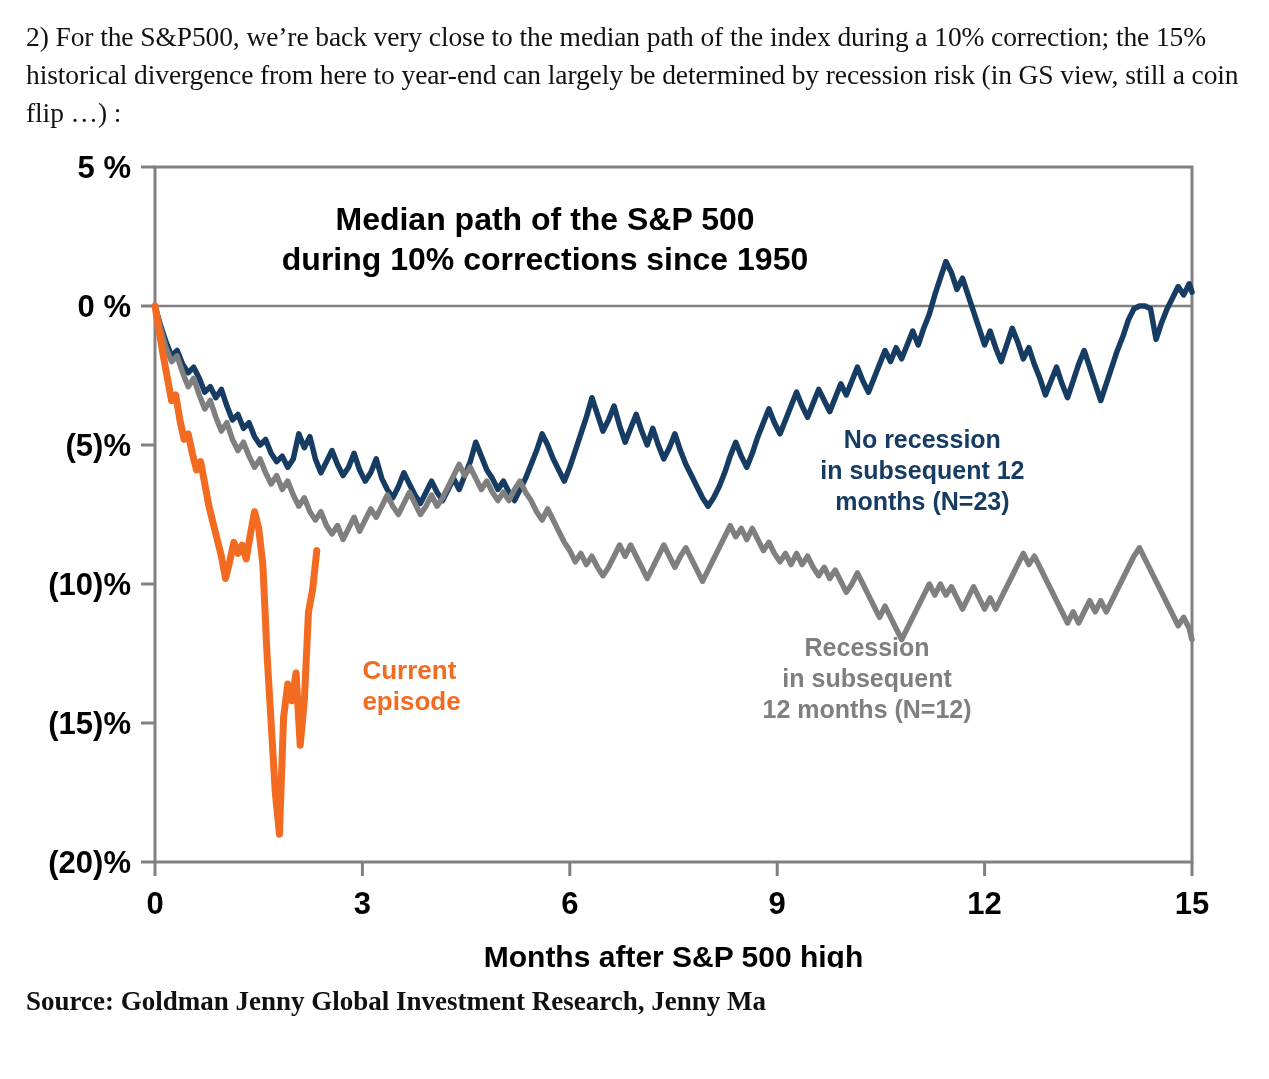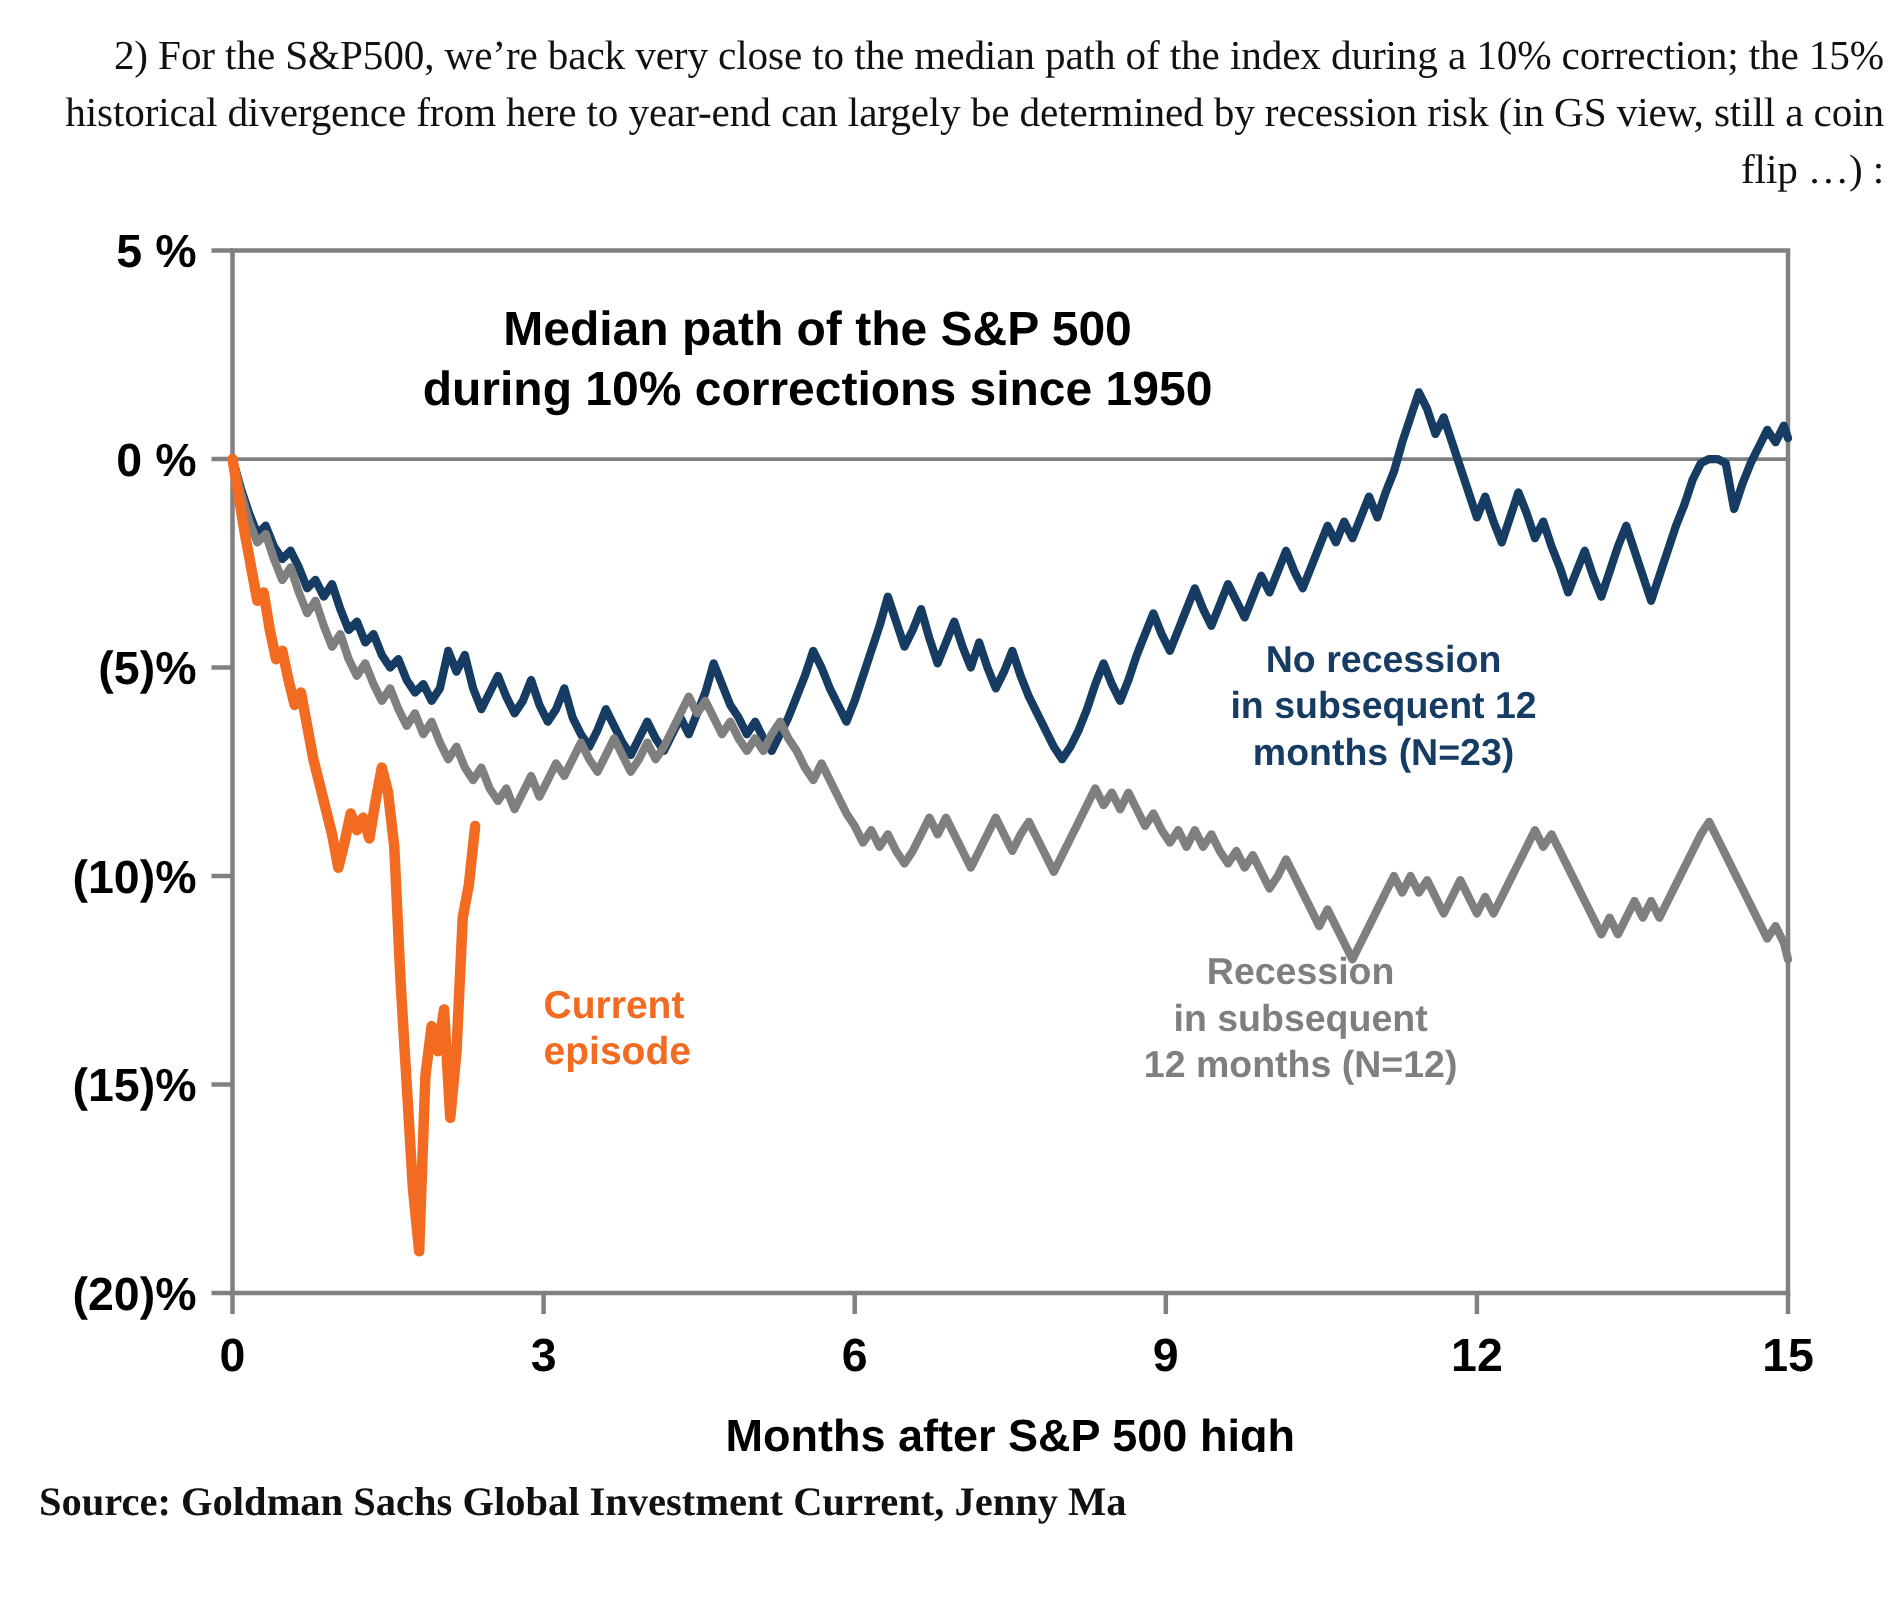--- a/index.html
+++ b/index.html
@@ -11,21 +11,20 @@
     position:relative;
   }
   #headline{
     position:absolute;
     left:26px; top:18px; width:1230px;
     font-family:"Liberation Serif", serif;
     font-size:27.5px;
     line-height:38px;
     color:#111111;
     letter-spacing:-0.1px;
-    text-align:right;
   }
   #figure{
     position:absolute;
     left:0; top:148px; width:1269px; height:820px;
   }
   #plotsvg{display:block;}
   #source{
     position:absolute;
     left:26px; top:986px;
     font-family:"Liberation Serif", serif;
@@ -119,13 +118,13 @@
           <text x="867.0733333333334" y="570.28" class="ann ann-gray">12 months (N=12)</text>
         </g>
         <g>
           <text x="362.4" y="530.52" class="ann ann-orange">Current</text>
           <text x="362.4" y="561.52" class="ann ann-orange">episode</text>
         </g>
       </g>
   </svg>
 </div>
 
-<div id="source">Source: Goldman Sachs Global Investment Current, Jenny Ma</div>
+<div id="source">Source: Goldman Jenny Global Investment Research, Jenny Ma</div>
 
 </body></html>

